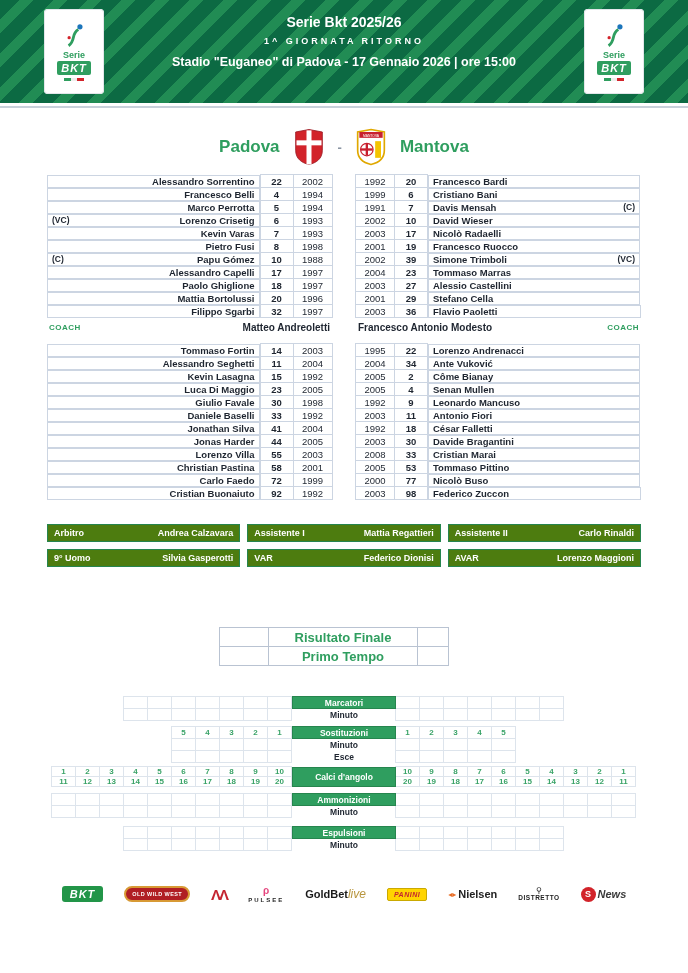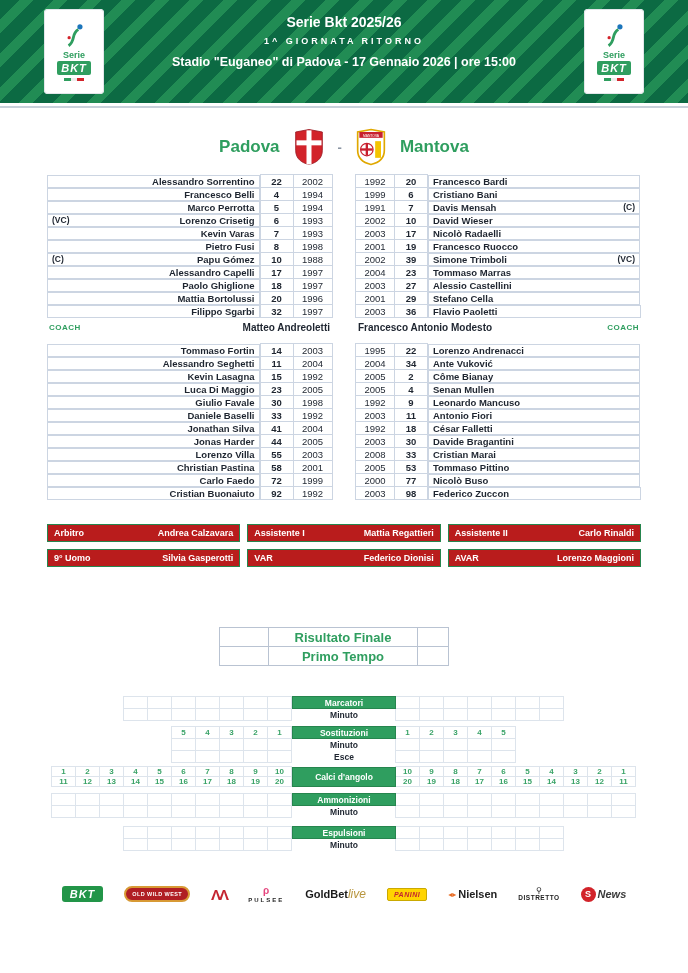--- a/index.html
+++ b/index.html
@@ -41,21 +41,21 @@
   td.num { color:#2f9e5f; font-weight:bold; text-align:center; }
   td.year { text-align:center; }
 
   .coach-row { display:flex; justify-content:space-between; padding:0 47px; height:19px; align-items:center; }
   .coach-half { width:285px; display:flex; justify-content:space-between; align-items:center; padding:0 2px; }
   .coach-label { color:#2f9e5f; font-size:8px; font-weight:bold; letter-spacing:.5px; }
   .coach-name { font-weight:bold; font-size:10px; color:#1e2530; }
 
   
   .officials { display:grid; grid-template-columns:repeat(3,1fr); gap:7px; padding:0 47px; margin-top:24px; }
-  .official-bar { height:18px; background:#b91c1c; border:1px solid #26854e; color:#fff;
+  .official-bar { height:18px; background:#4d7c0f; border:1px solid #26854e; color:#fff;
     display:flex; justify-content:space-between; align-items:center; padding:0 6px;
     font-size:9px; font-weight:bold; }
 
   
   .result-table { border-collapse:collapse; margin:60px 0 0 219px; }
   .result-table td { border:1px solid #b9c3d2; height:19px; }
   .rb-l { width:49px; } .rb-r { width:31px; }
   .rb-c { width:149px; text-align:center; color:#2f9e5f; font-weight:bold; font-size:13px; }
 
   

